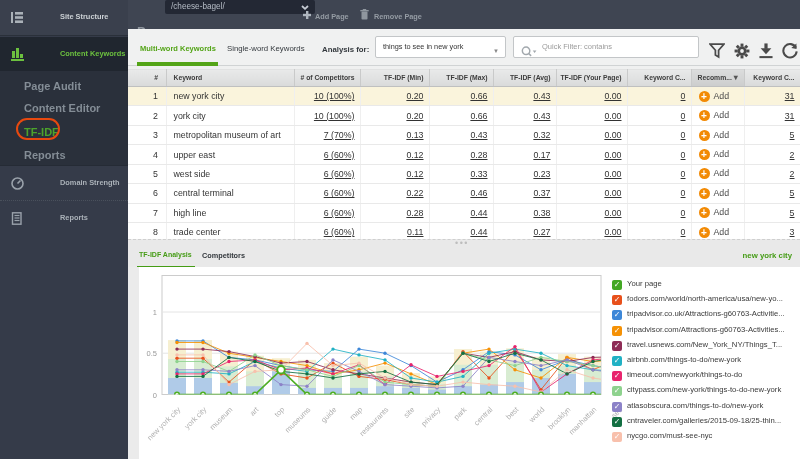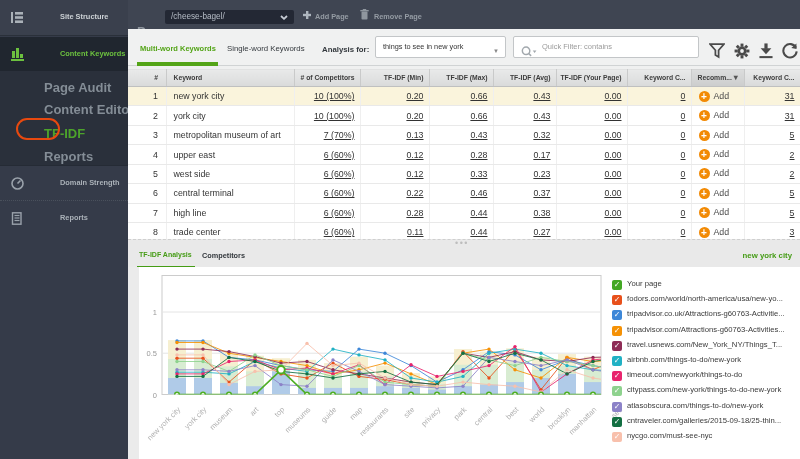--- a/index.html
+++ b/index.html
@@ -4,28 +4,28 @@
 * { margin:0; padding:0; box-sizing:border-box; }
 html,body { width:800px; height:459px; overflow:hidden; font-family:"Liberation Sans", sans-serif; }
 body { position:relative; background:#ffffff; }
 
 
 .sidebar { position:absolute; left:0; top:0; width:128px; height:459px; background:#353b49; }
 .sb-top { position:absolute; left:0; top:0; width:128px; height:36px; background:#3a404d; border-bottom:1px solid #2a303a; }
 .sb-ca  { position:absolute; left:0; top:37px; width:128px; height:34px; background:#20262f; }
 .sb-sub { position:absolute; left:0; top:71px; width:128px; height:95px; background:#2a303b; border-bottom:1px solid #252b35; }
 .sb-item { position:absolute; font-size:7.4px; font-weight:bold; color:#aab1b8; white-space:nowrap;padding-left:32px; }
-.sb-sub-item { position:absolute; left:44px; font-size:13px; font-weight:bold; color:#848d96; white-space:nowrap; }
+.sb-sub-item { position:absolute; left:24px; font-size:11px; font-weight:bold; color:#848d96; white-space:nowrap; }
 .sb-icon { position:absolute; left:11px; }
 .sb-div { position:absolute; left:0; width:128px; border-top:1px dotted #4a515c; }
 
 
 .topbar { position:absolute; left:128px; top:0; width:672px; height:29px; background:#3f4552; }
 .pages-lbl { position:absolute; left:9px; top:24px; font-size:13px; font-weight:bold; color:#8f969e; }
-.pages-dd { position:absolute; left:37px; top:10px; width:129px; height:14px; background:#232834; border:none; border-radius:2px;
+.pages-dd { position:absolute; left:37px; top:0; width:150px; height:14px; background:#232834; border:none; border-radius:2px;
   color:#b7bec7; font-size:8.2px; line-height:14px; padding-left:6px; }
 .tb-btn { position:absolute; top:11.5px; font-size:7.3px; color:#959ca4; font-weight:bold; }
 
 
 .tabbar { position:absolute; left:128px; top:29px; width:672px; height:37px; background:#f0f1f1; border-bottom:1px solid #d0d3d4; }
 .tab1 { position:absolute; left:12px; top:15px; font-size:7.5px; font-weight:bold; color:#53a417; }
 .tab1u { position:absolute; left:9px; top:33px; width:81px; height:4px; background:#53a417; }
 .tab2 { position:absolute; left:99px; top:15px; font-size:7.8px; font-weight:normal; color:#33383d; }
 .anafor { position:absolute; left:194px; top:15.5px; font-size:7.8px; font-weight:bold; color:#33383d; }
 .anadd { position:absolute; left:247px; top:7px; width:131px; height:22px; background:#fff; border:1px solid #c3c6c8; border-radius:2px;

